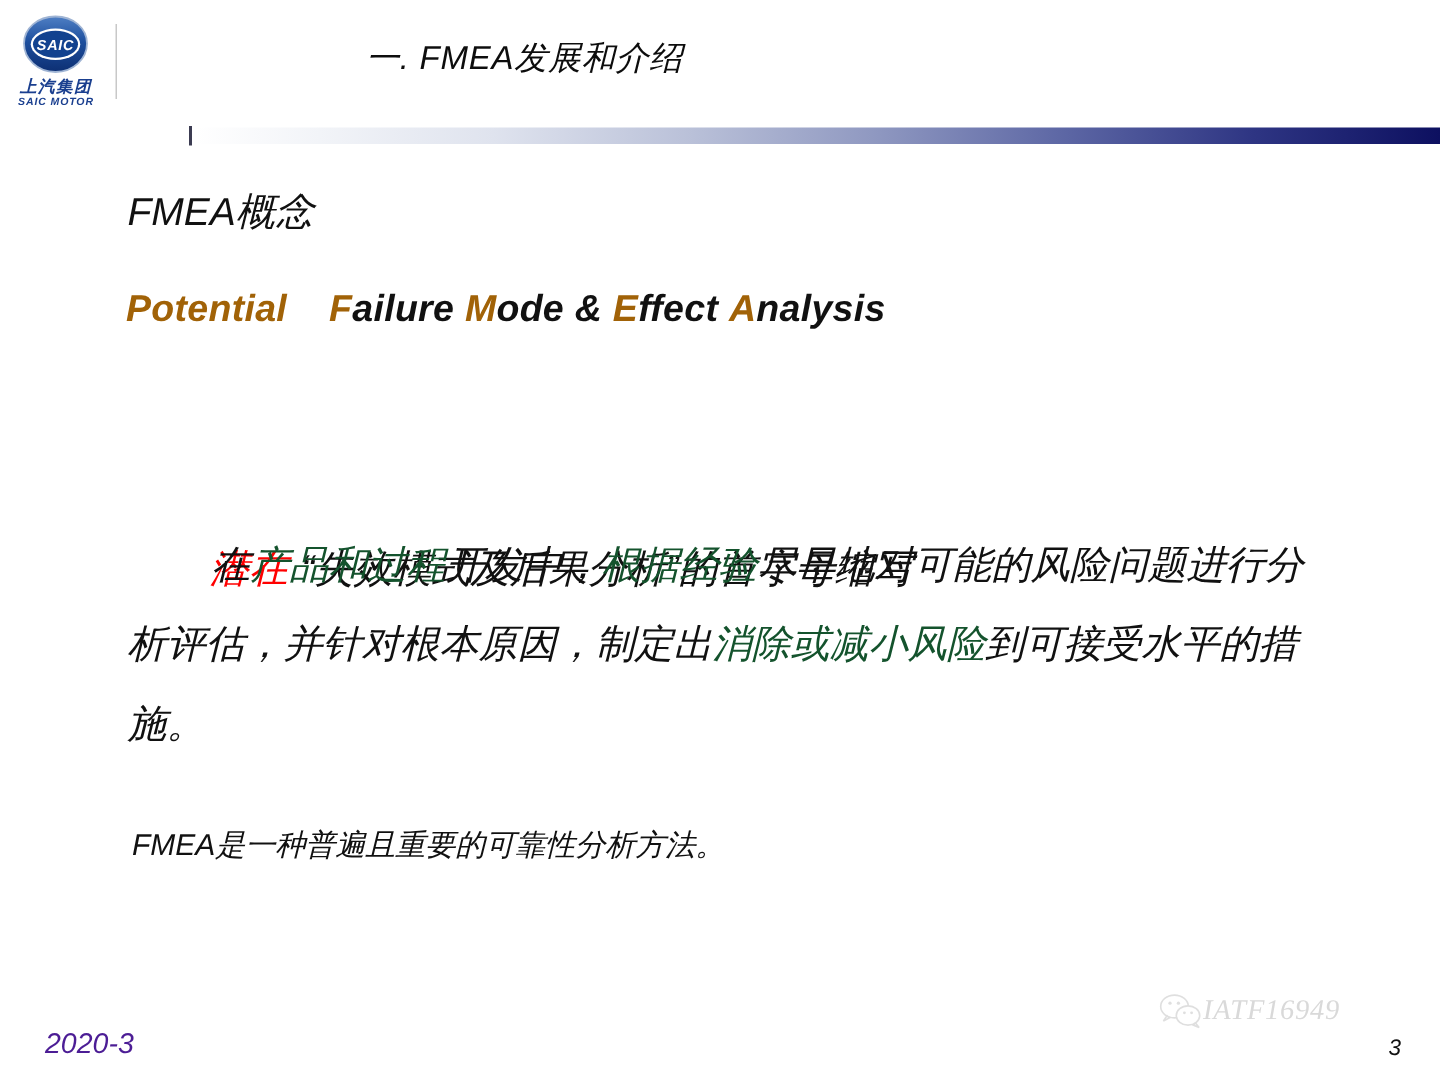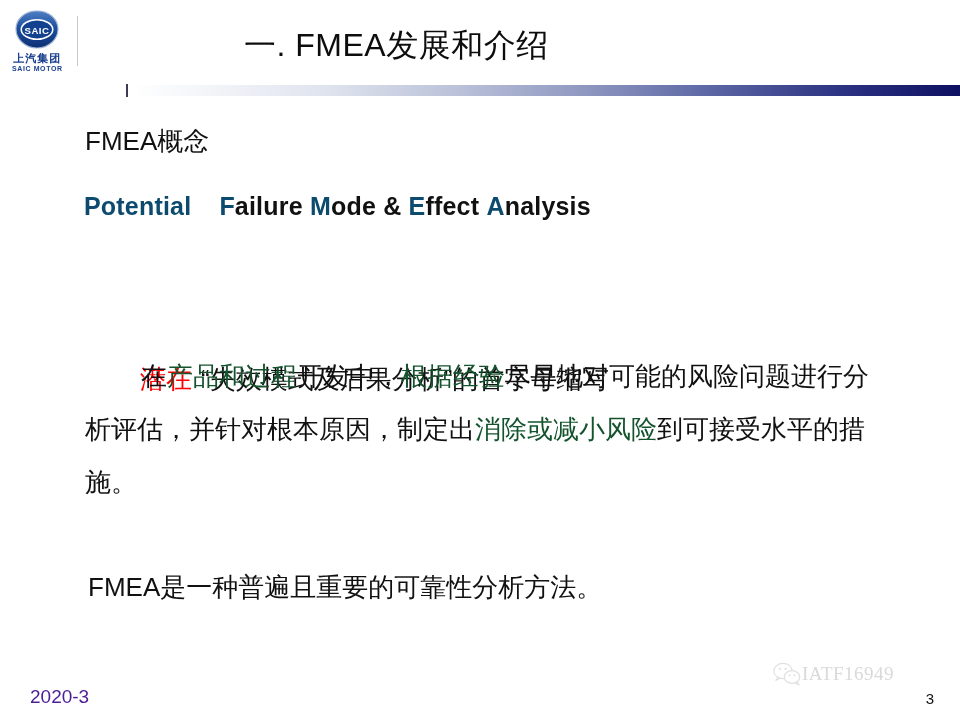--- a/index.html
+++ b/index.html
@@ -9,20 +9,21 @@
   }
   body {
     font-family: "Liberation Sans", "DejaVu Sans", sans-serif;
   }
   #slide {
     position: relative;
     width: 960px;
     height: 720px;
     background: #ffffff;
     overflow: hidden;
+    font-style: italic;
   }
 
   
   #header-logos {
     position: absolute;
     left: 12px;
     top: 6px;
     display: flex;
     align-items: center;
     height: 70px;
@@ -72,21 +73,21 @@
     font-weight: bold;
     color: #3a3a3a;
     letter-spacing: 1.2px;
     line-height: 11px;
   }
 
   #slide-title {
     position: absolute;
     left: 244px;
     top: 24px;
-    font-size: 32px;
+    font-size: 22px;
     color: #0d0d0d;
     white-space: nowrap;
     letter-spacing: 0.5px;
   }
 
   #title-rule-wrap {
     position: absolute;
     left: 126px;
     top: 84px;
     width: 834px;
@@ -136,21 +137,21 @@
   }
   #l-acronym {
     position: absolute;
     left: 84px;
     top: 80px;
     font-size: 25px;
     font-weight: bold;
     color: #111111;
     letter-spacing: 0.2px;
   }
-  #l-acronym .red { color: #0c4a6e; }
+  #l-acronym .red { color: #a16207; }
   #l-acronym .gap { display: inline-block; width: 28px; }
 
   #l-meaning {
     position: absolute;
     left: 140px;
     top: 250px;
     font-size: 26px;
     color: #111111;
   }
   #l-meaning .red { color: #ff0000; }
@@ -164,22 +165,22 @@
     font-size: 26px;
     color: #111111;
     line-height: 53px;
   }
   #para-main .blue { color: #14532d; }
   .indent2 { display: inline-block; width: 56px; }
 
   #l-closing {
     position: absolute;
     left: 88px;
-    top: 458px;
-    font-size: 26px;
+    top: 438px;
+    font-size: 20px;
     color: #111111;
   }
 
   
   #footer-date {
     position: absolute;
     left: 30px;
     top: 686px;
     font-size: 19px;
     color: #4c1d95;

